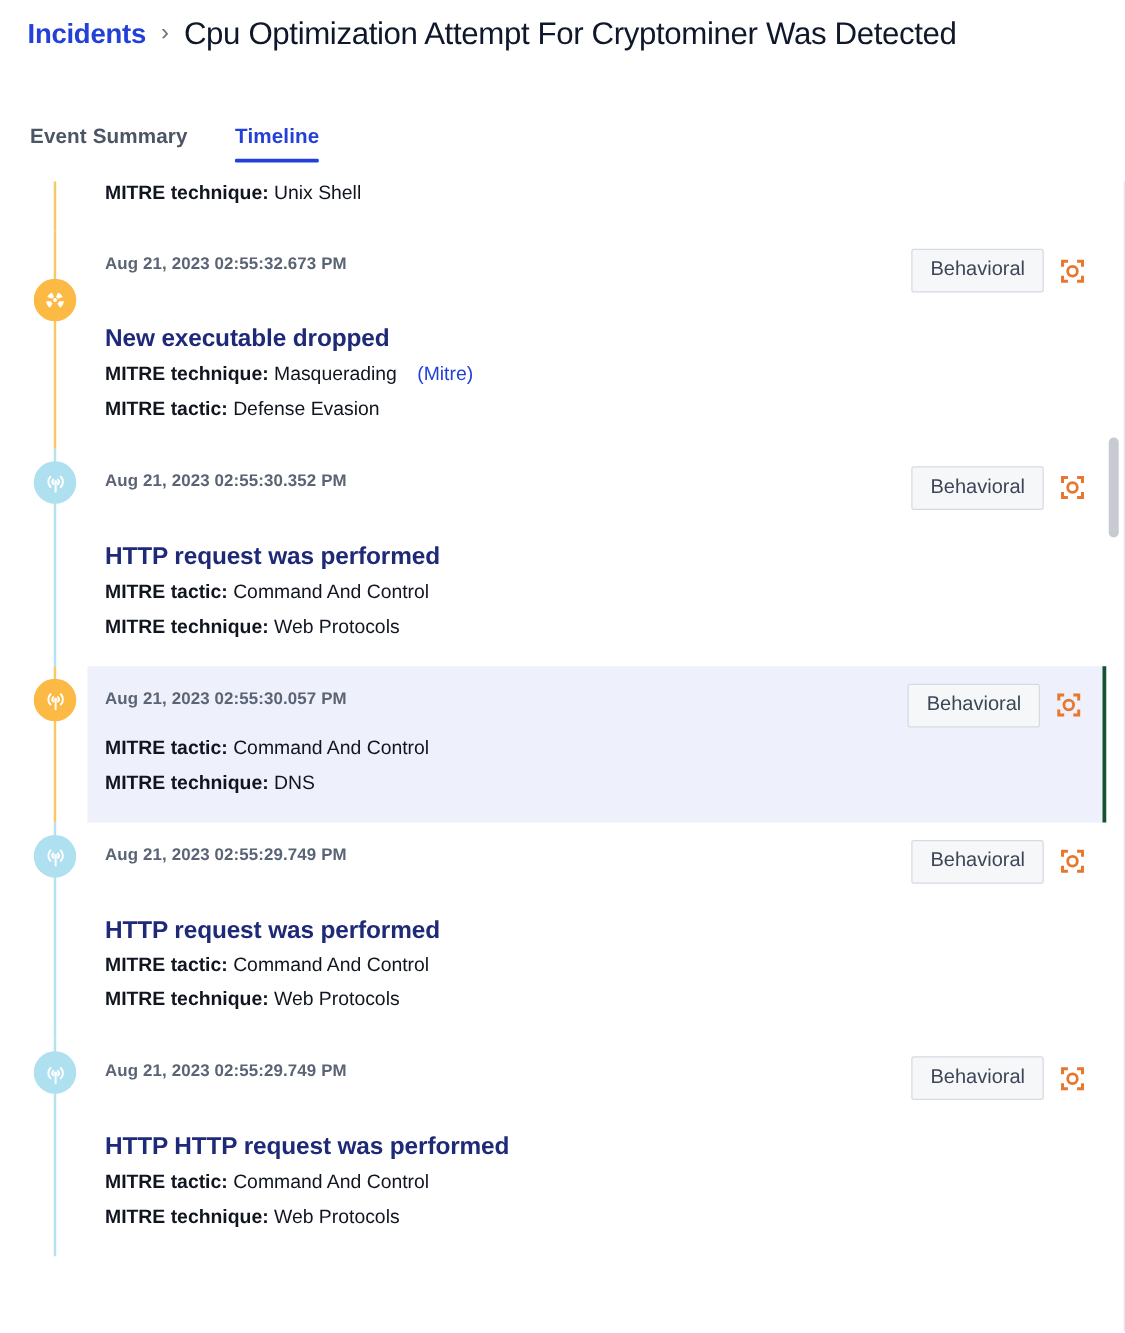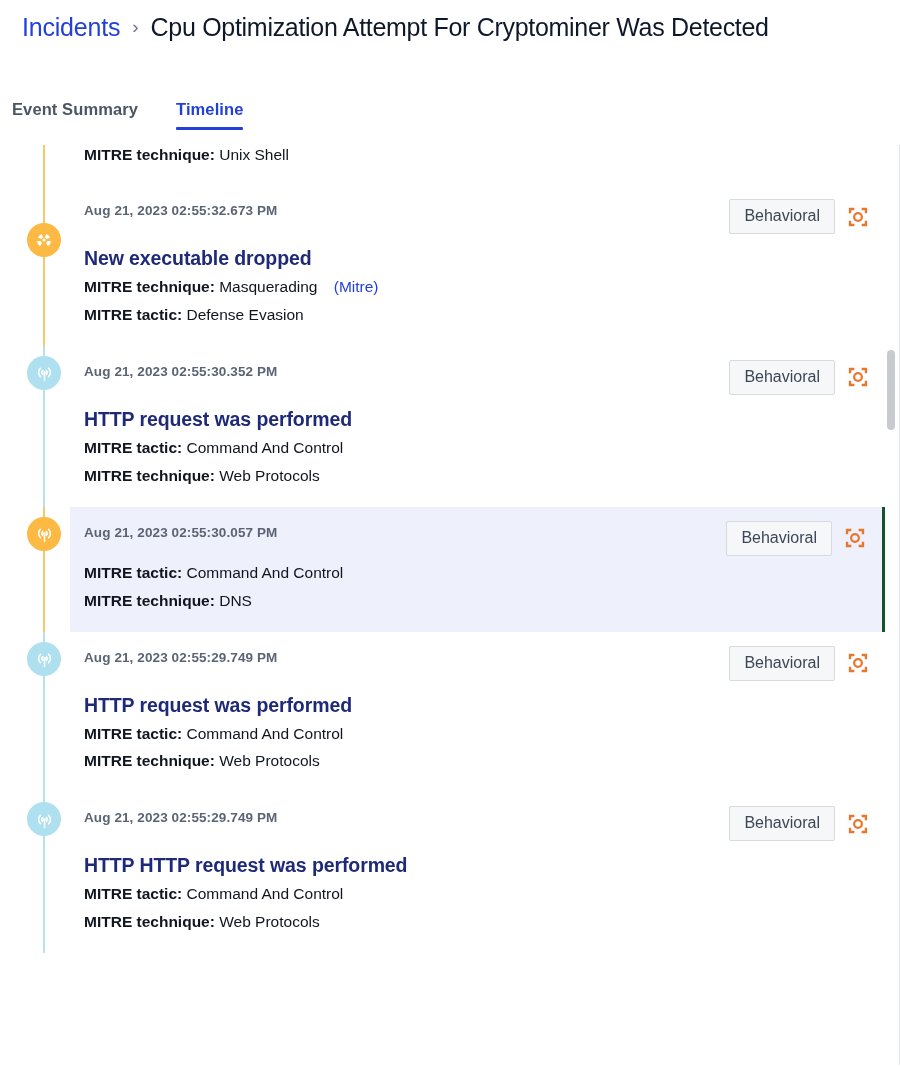--- a/index.html
+++ b/index.html
@@ -15,22 +15,22 @@
   
   .breadcrumb {
     display: flex;
     align-items: center;
     gap: 12px;
     padding: 8px 0 0 22px;
     height: 46px;
   }
   .crumb-link {
     color: #2340d8;
-    font-size: 25px;
-    font-weight: 400;
+    font-size: 22px;
+    font-weight: 700;
     letter-spacing: -0.2px;
     cursor: pointer;
     white-space: nowrap;
   }
   .crumb-sep {
     color: #6b7280;
     font-size: 19px;
     font-weight: 300;
     line-height: 1;
     transform: translateY(-1px);
@@ -41,21 +41,21 @@
     font-weight: 500;
     letter-spacing: -0.3px;
     white-space: nowrap;
   }
 
   
   .tabs {
     display: flex;
     align-items: flex-end;
     gap: 38px;
-    padding-left: 12px;
+    padding-left: 24px;
     margin-top: 42px;
     height: 42px;
   }
   .tab {
     position: relative;
     font-size: 16.5px;
     font-weight: 700;
     letter-spacing: 0.1px;
     color: #4b5563;
     padding-bottom: 11px;
@@ -171,21 +171,21 @@
     font-size: 16px;
     font-weight: 400;
     padding: 7px 14px 8px;
     white-space: nowrap;
     cursor: pointer;
   }
 
   .detect-icon { width: 22px; height: 22px; cursor: pointer; display:block; }
 
   .row-title {
-    margin-top: 13px;
+    margin-top: 26px;
     font-size: 19.5px;
     font-weight: 700;
     color: #1e2a78;
     letter-spacing: -0.1px;
   }
 
   .row-line {
     margin-top: 7px;
     font-size: 15.5px;
     color: #10151f;

